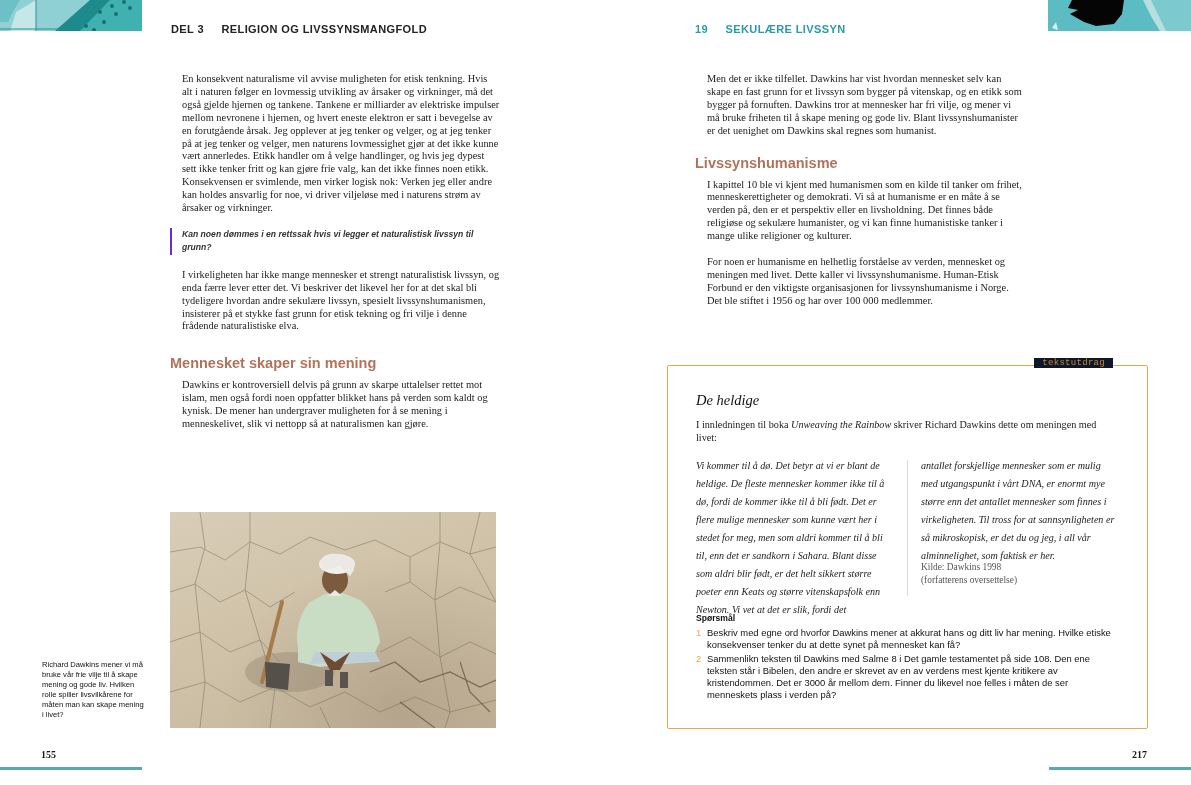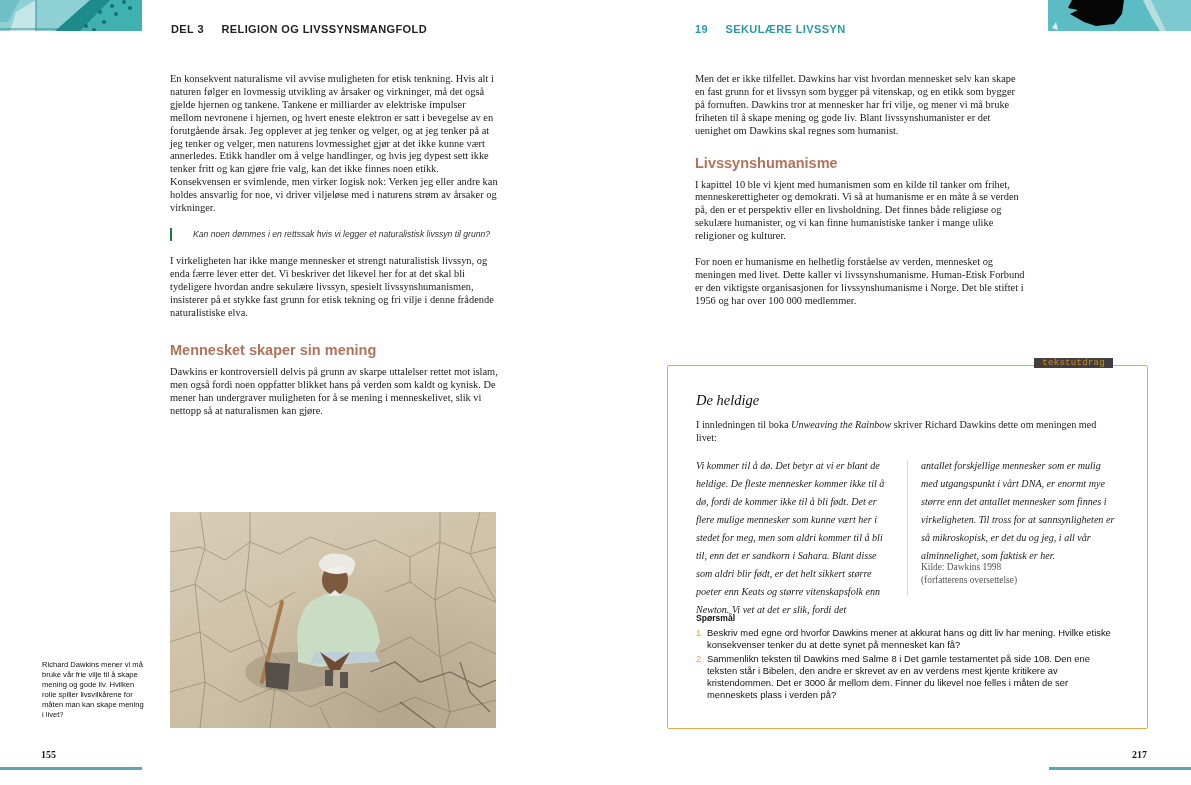--- a/index.html
+++ b/index.html
@@ -9,46 +9,46 @@
     .corner-art { position: absolute; top: 0; height: 31px; overflow: hidden; }
     .corner-left { left: 0; width: 142px; background: #8fd0d4; }
     .corner-right { left: 1048px; width: 143px; background: #5cbcc4; }
 
     .running-head { position: absolute; top: 23px; font-family: "Liberation Sans", sans-serif; font-size: 11px; font-weight: bold; letter-spacing: 0.4px; }
     .running-head .num { margin-right: 14px; }
     .rh-left { left: 171px; color: #222; }
     .rh-right { left: 695px; color: #2a9aa5; }
 
     .col { position: absolute; width: 330px; font-size: 10.4px; line-height: 12.9px; }
-    .col p { margin-bottom: 12.9px; }
+    .col p { margin-bottom: 12.9px; margin-left: 12px; }
     .col-left { left: 170px; top: 73px; }
     .col-right { left: 695px; top: 73px; }
 
-    .question-callout { border-left: 2px solid #15803d; padding-left: 21px; margin: 8px 0 14px 0; font-family: "Liberation Sans", sans-serif; font-style: italic; font-size: 8.6px; line-height: 13.5px; color: #333; }
+    .question-callout { border-left: 2px solid #6d28d9; padding-left: 10px; margin: 8px 0 14px 0; font-family: "Liberation Sans", sans-serif; font-style: italic; font-size: 8.6px; line-height: 13.5px; color: #333; font-weight: bold; }
 
     h2.section-title { font-family: "Liberation Sans", sans-serif; font-weight: bold; color: #b0735b; font-size: 14.5px; line-height: 18px; margin: 21px 0 7px 0; }
     .col-right h2.section-title { margin-top: 16px; }
 
     .photo { position: absolute; left: 170px; top: 512px; width: 326px; height: 216px; overflow: hidden;
       background:
         radial-gradient(ellipse at 70% 90%, rgba(120,100,80,0.25), transparent 55%),
         linear-gradient(160deg, #d9cdb8 0%, #cfc2a8 45%, #c5b79c 100%); }
     .photo svg { position: absolute; left: 0; top: 0; }
 
     .side-caption { position: absolute; left: 42px; top: 660px; width: 105px; font-family: "Liberation Sans", sans-serif; font-size: 7.6px; line-height: 10px; color: #111; }
 
     .page-number { position: absolute; top: 749px; font-family: "Liberation Serif", serif; font-weight: bold; font-size: 10px; }
     .pn-left { left: 41px; }
     .pn-right { left: 1132px; }
     .footer-rule { position: absolute; top: 767px; height: 3px; background: #5aa9ae; }
     .fr-left { left: 0; width: 142px; }
     .fr-right { left: 1049px; width: 142px; }
 
     .excerpt-box { position: absolute; left: 667px; top: 365px; width: 481px; height: 364px; border: 1.3px solid #e5a94a; border-radius: 2px; }
-    .excerpt-tag { position: absolute; right: 34px; top: -8px; background: #404040; padding: 0 8px; font-family: "Liberation Mono", monospace; font-size: 9px; color: #c98a2e; letter-spacing: 0.3px; }
+    .excerpt-tag { position: absolute; right: 34px; top: -8px; background: #0f172a; padding: 0 8px; font-family: "Liberation Mono", monospace; font-size: 9px; color: #c98a2e; letter-spacing: 0.3px; }
     .excerpt-title { position: absolute; left: 28px; top: 26px; font-style: italic; font-size: 14.5px; color: #111; }
     .excerpt-intro { position: absolute; left: 28px; top: 52px; width: 420px; font-size: 10.2px; line-height: 13px; }
     .excerpt-intro em { font-style: italic; }
     .quote-col { position: absolute; top: 91px; width: 198px; font-style: italic; font-size: 10.1px; line-height: 18px; color: #222; }
     .quote-a { left: 28px; }
     .quote-b { left: 253px; }
     .quote-divider { position: absolute; left: 239px; top: 94px; width: 1px; height: 136px; background: #d9d9d9; }
     .quote-source { position: absolute; left: 253px; top: 195px; font-size: 9.4px; line-height: 13px; color: #555; }
 
     .questions-title { position: absolute; left: 28px; top: 247px; font-family: "Liberation Sans", sans-serif; font-weight: bold; font-size: 8.6px; color: #111; }

